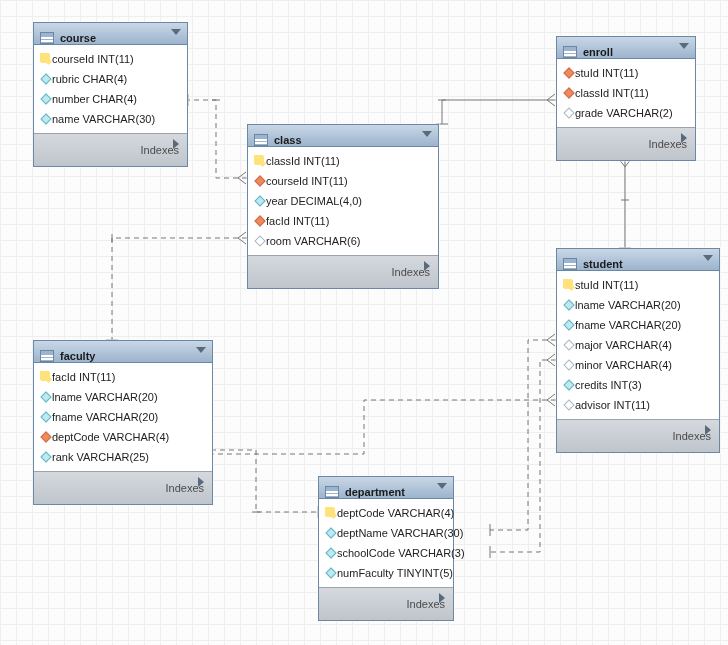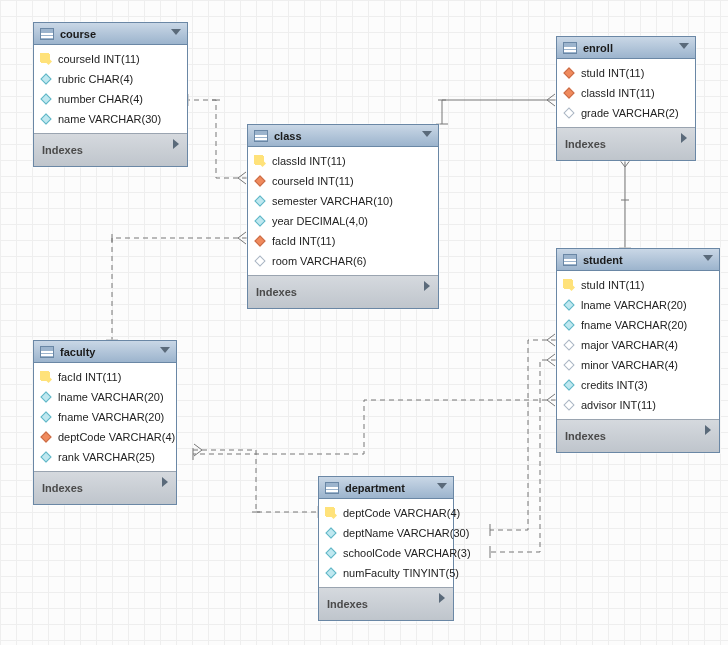--- a/index.html
+++ b/index.html
@@ -27,21 +27,21 @@
     position: absolute;
     border: 1px solid #6a87a5;
     background: #fff;
     box-shadow: 0 0 0 1px rgba(255,255,255,.4);
   }
   .entity-header {
     background: linear-gradient(#c9d7e6, #9cb4cd);
     border-bottom: 1px solid #6a87a5;
     height: 22px;
     display: flex;
-    align-items: center;
+    align-items: flex-end;
     gap: 6px;
     padding: 0 6px;
     font-weight: bold;
     color: #1a1a1a;
     position: relative;
   }
   .table-icon {
     width: 14px; height: 12px;
     background: #fff;
     border: 1px solid #6a87a5;
@@ -61,21 +61,20 @@
     width: 0; height: 0;
     border-left: 5px solid transparent;
     border-right: 5px solid transparent;
     border-top: 6px solid #5a6a7a;
   }
   .cols { padding: 4px 0; }
   .col {
     display: flex; align-items: center;
     height: 20px;
     padding: 0 6px;
-    gap: 6px;
     white-space: nowrap;
   }
   .icon {
     width: 12px; height: 12px;
     display: inline-block;
     flex-shrink: 0;
   }
   .icon.pk {
     background: radial-gradient(circle at 35% 35%, #ffe27a 0 55%, transparent 56%);
     position: relative;
@@ -102,22 +101,23 @@
     border: 1px solid #aab6c4;
     width: 8px; height: 8px; margin: 2px;
   }
   .indexes {
     background: linear-gradient(#d5d9de, #bfc5cc);
     border-top: 1px solid #9aa4b0;
     height: 20px;
     display: flex; align-items: center;
     padding: 16px 8px;
     color: #4a4a4a;
-    font-weight: bold;
-    position: relative;
+    font-weight: normal;
+    position: relative;
+    justify-content: flex-end;
   }
   .indexes .tri {
     position: absolute; right: 8px; top: 5px;
     width: 0; height: 0;
     border-top: 5px solid transparent;
     border-bottom: 5px solid transparent;
     border-left: 6px solid #5a6a7a;
   }
   .col span { color: #222; }
 </style>
@@ -218,24 +218,20 @@
         <div class="col">
           <span class="icon pk"></span>
           <span>classId INT(11)</span>
         </div>
         <div class="col">
           <span class="icon fk"></span>
           <span>courseId INT(11)</span>
         </div>
         <div class="col">
           <span class="icon attr"></span>
-          <span>semester VARCHAR(10)</span>
-        </div>
-        <div class="col">
-          <span class="icon attr"></span>
           <span>year DECIMAL(4,0)</span>
         </div>
         <div class="col">
           <span class="icon fk"></span>
           <span>facId INT(11)</span>
         </div>
         <div class="col">
           <span class="icon nul"></span>
           <span>room VARCHAR(6)</span>
         </div>
@@ -279,21 +275,21 @@
         <div class="col">
           <span class="icon nul"></span>
           <span>advisor INT(11)</span>
         </div>
       </div>
       <div class="indexes">
         <span>Indexes</span>
         <span class="tri"></span>
       </div>
     </div>
-    <div class="entity" style="left: 33px; top: 340px; width: 144px;">
+    <div class="entity" style="left: 33px; top: 340px; width: 180px;">
       <div class="entity-header">
         <span class="table-icon"></span>
         <span>faculty</span>
         <span class="chev"></span>
       </div>
       <div class="cols">
         <div class="col">
           <span class="icon pk"></span>
           <span>facId INT(11)</span>
         </div>

